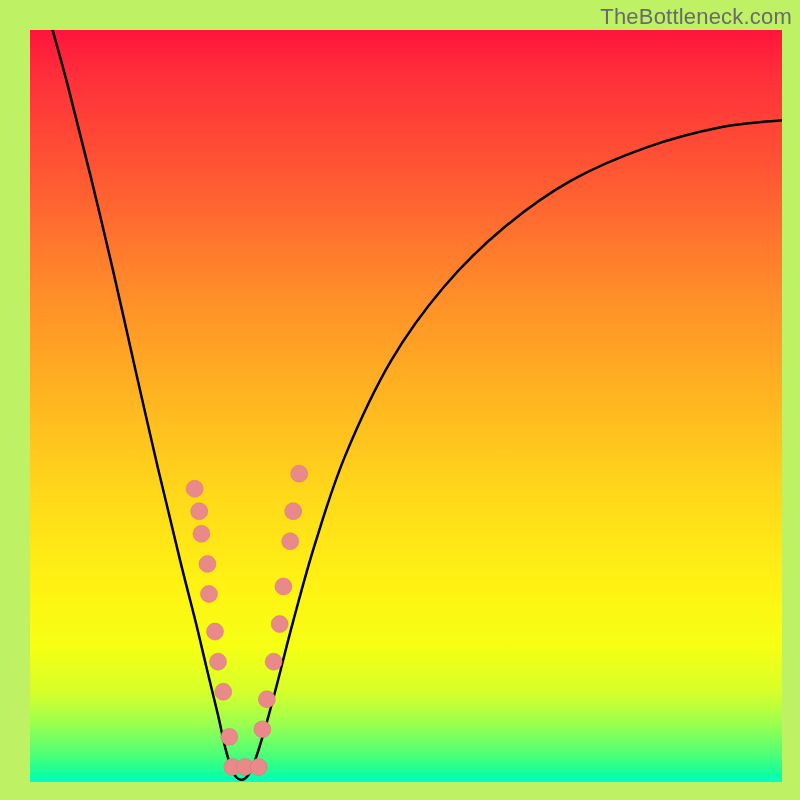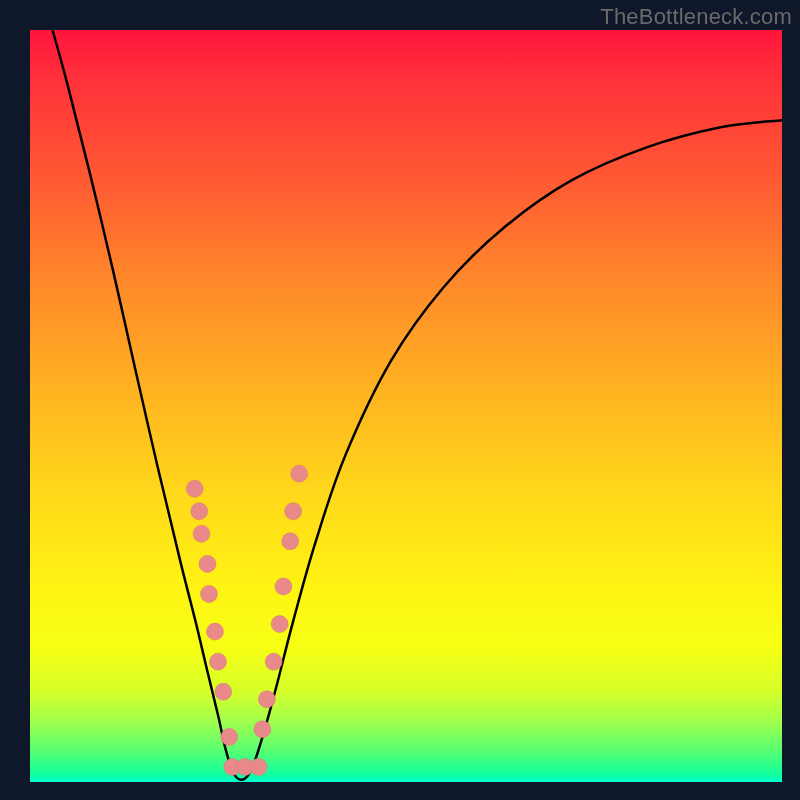--- a/index.html
+++ b/index.html
@@ -8,21 +8,21 @@
     width: 800px;
     height: 800px;
     background: #000;
     overflow: hidden;
     font-family: Arial, Helvetica, sans-serif;
   }
   .stage {
     position: relative;
     width: 800px;
     height: 800px;
-    background: #0f172a;
+    background: #bef264;
   }
   .plot {
     position: absolute;
     left: 30px;
     top: 30px;
     width: 752px;
     height: 752px;
     background: linear-gradient(
       to bottom,
       #ff143c 0%,

